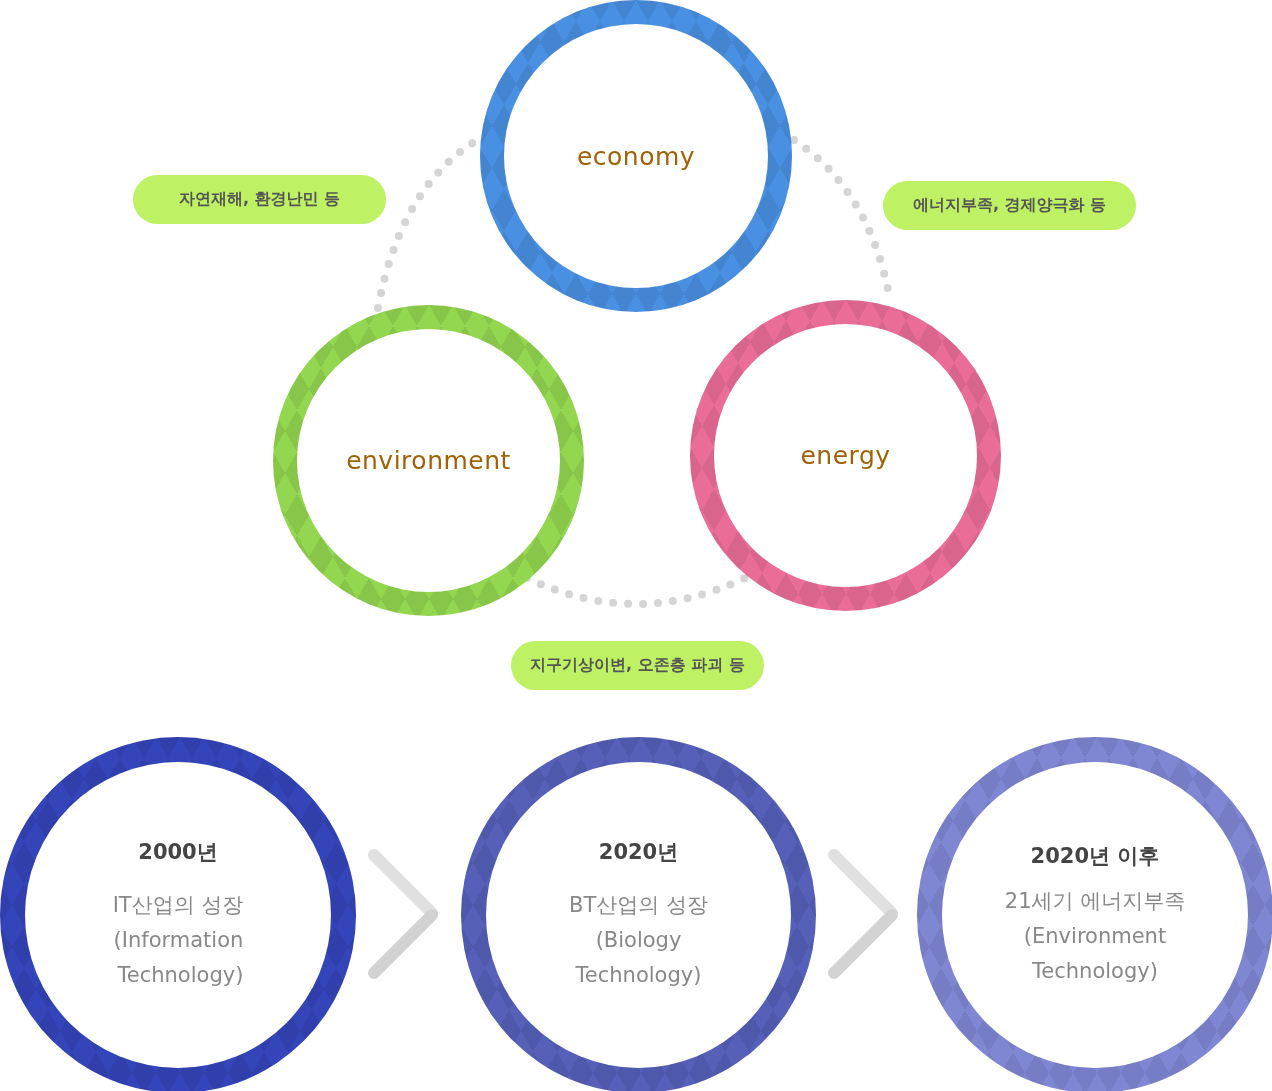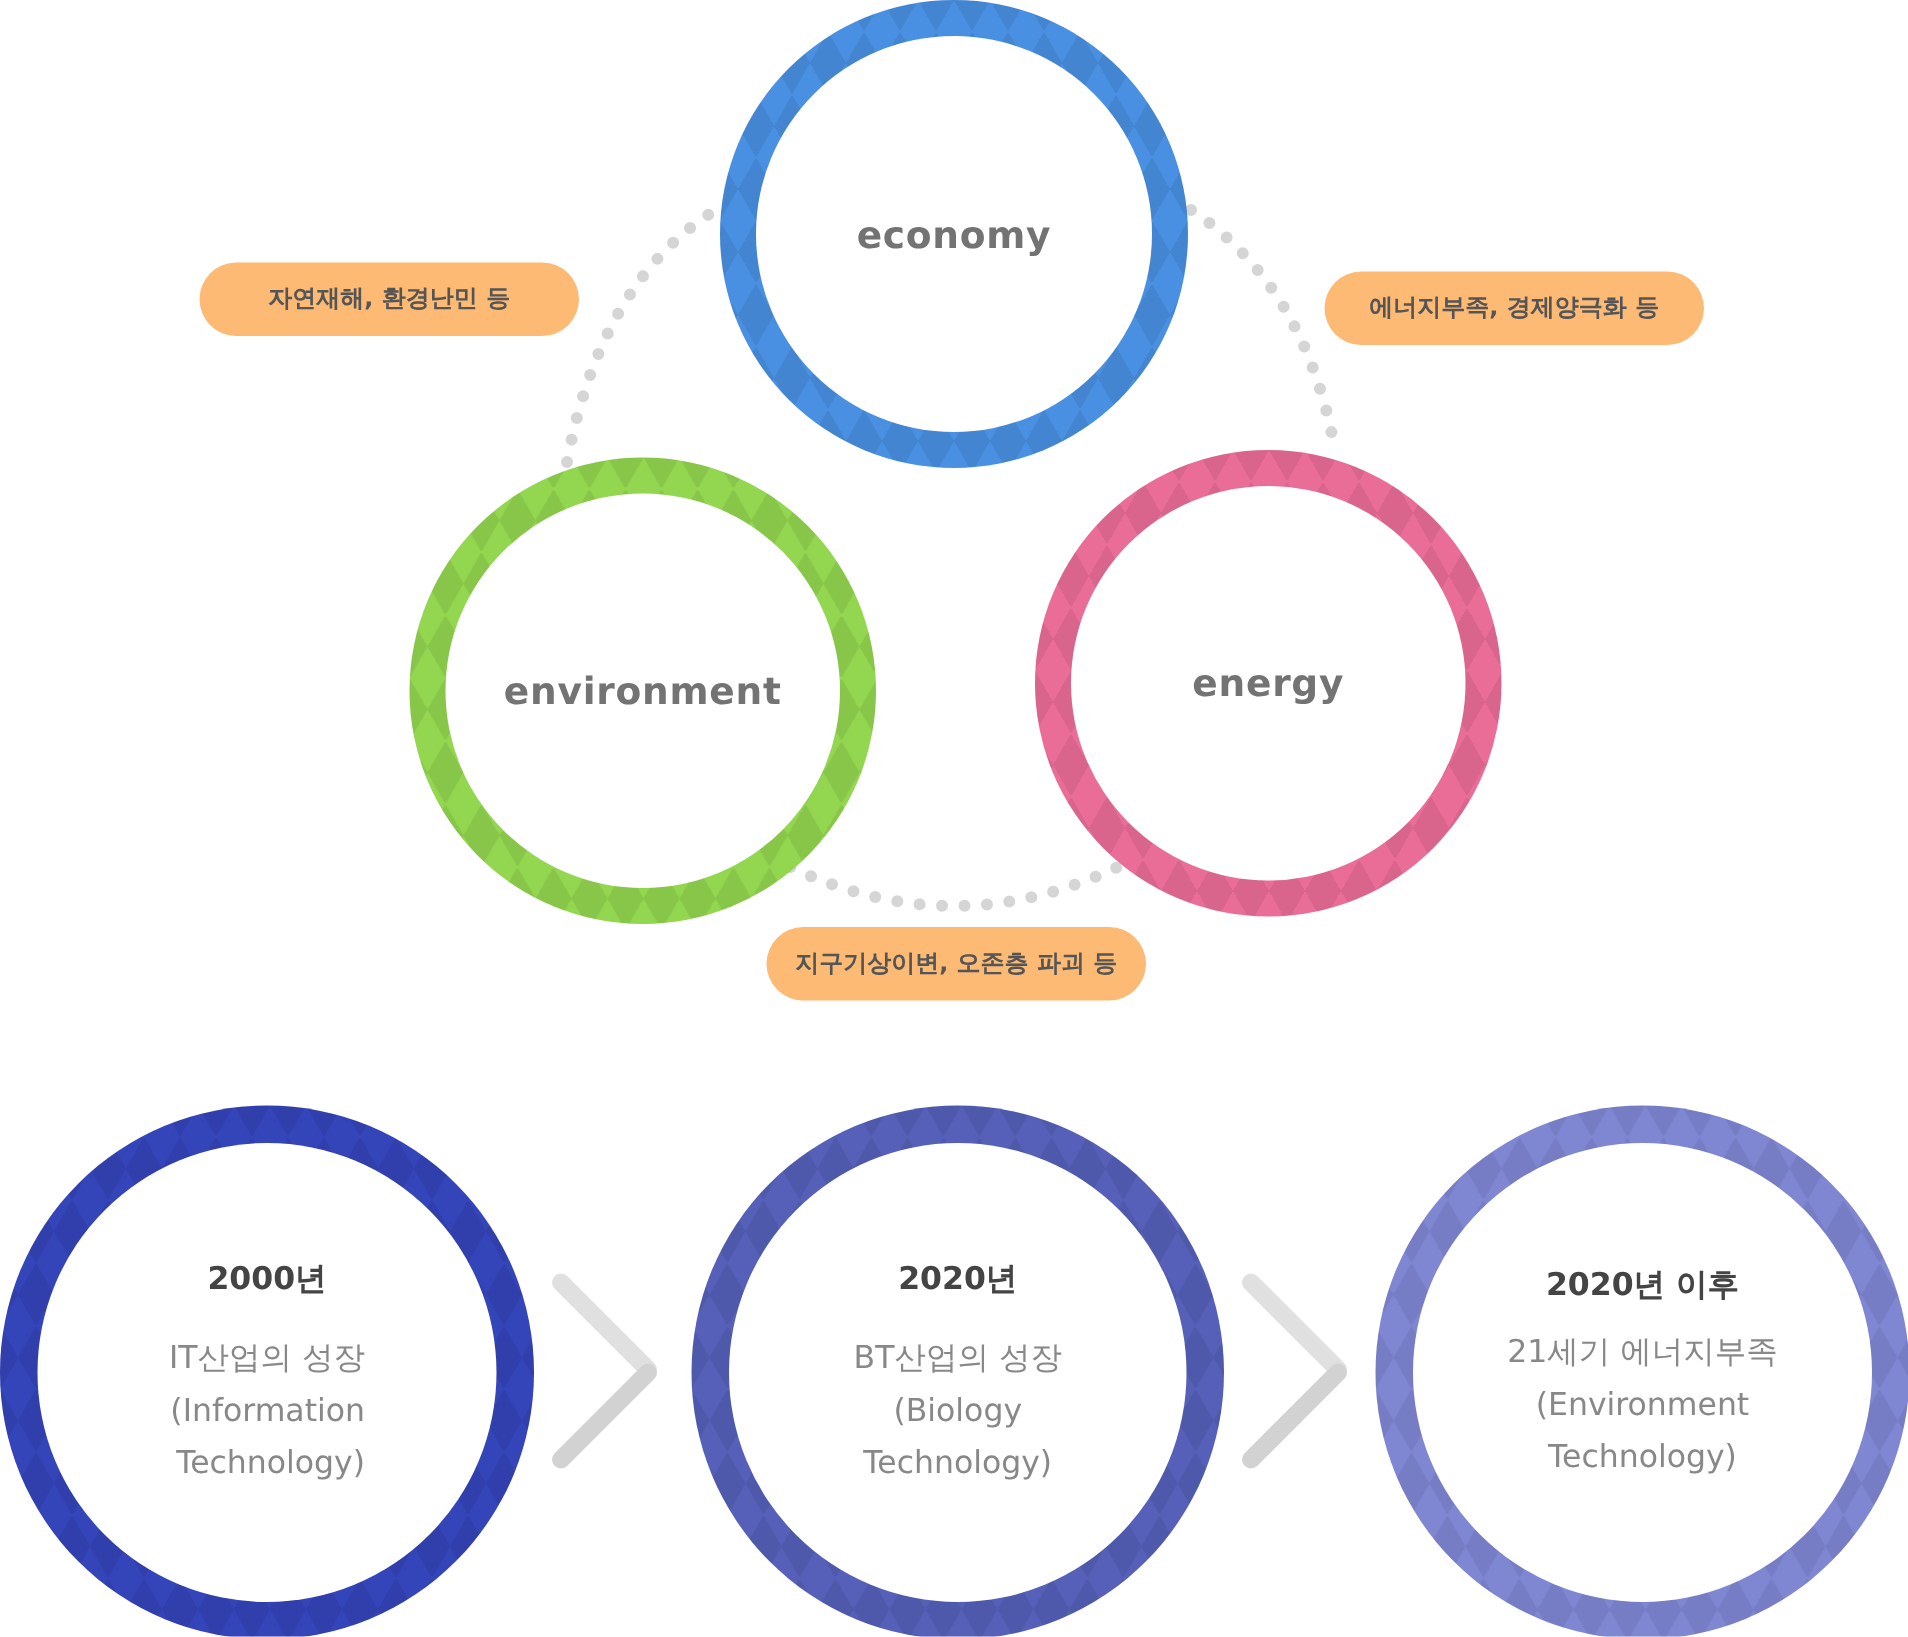--- a/index.html
+++ b/index.html
@@ -7,22 +7,22 @@
          font-family:"DejaVu Sans","Liberation Sans",sans-serif; }
   #connectors { position:absolute; left:0; top:0; width:1272px; height:1091px; }
   .ring { position:absolute; border-radius:50%; box-sizing:border-box; }
   .ring::before { content:""; position:absolute; inset:0; border-radius:50%;
      background-image:
        linear-gradient(60deg, rgba(0,0,0,0.07) 25%, transparent 25%, transparent 75%, rgba(0,0,0,0.07) 75%),
        linear-gradient(-60deg, rgba(0,0,0,0.07) 25%, transparent 25%, transparent 75%, rgba(0,0,0,0.07) 75%);
      background-size:24px 42px; }
   .ring .inner { position:absolute; border-radius:50%; background:#fff;
      display:flex; flex-direction:column; align-items:center; justify-content:center; text-align:center; }
-  .label-big { font-weight:bold; color:#737373; font-size:25px; letter-spacing:0.5px; }
-  .pill { position:absolute; height:49px; border-radius:25px; background:#fdba74;
+  .label-big { font-weight:normal; color:#a16207; font-size:25px; letter-spacing:0.5px; }
+  .pill { position:absolute; height:49px; border-radius:25px; background:#bef264;
           display:flex; align-items:center; justify-content:center;
           color:#555555; font-size:16px; font-weight:bold; }
   .year { font-weight:bold; color:#444444; font-size:21px; margin-bottom:22px; }
   .desc { color:#888888; font-size:21px; line-height:35px; }
   .chev { position:absolute; width:80px; height:140px; }
 </style>
 </head>
 <body>
 
 <svg id="connectors" xmlns="http://www.w3.org/2000/svg">
@@ -42,21 +42,21 @@
   </div>
 </div>
 <div class="ring" id="ring-energy" style="left: 690px; top: 300px; width: 311px; height: 311px; background: rgb(234, 109, 151);">
   <div class="inner" style="left:24px; top:24px; right:24px; bottom:24px;">
     <span class="label-big">energy</span>
   </div>
 </div>
 
 <div class="pill" style="left:133px; top:175px; width:253px;">자연재해, 환경난민 등</div>
 <div class="pill" style="left:883px; top:181px; width:253px;">에너지부족, 경제양극화 등</div>
-<div class="pill" style="left:511px; top:618px; width:253px;">지구기상이변, 오존층 파괴 등</div>
+<div class="pill" style="left:511px; top:641px; width:253px;">지구기상이변, 오존층 파괴 등</div>
 
 <div class="ring" id="ring-stage-0" style="left: 0px; top: 737px; width: 356px; height: 356px; background: rgb(52, 68, 185);">
   <div class="inner" style="left:25px; top:25px; right:25px; bottom:25px;text-align:right;">
     <div class="year">2000년</div>
     <div class="desc">
       <div>IT산업의 성장</div>
       <div>(Information</div>
       <div>Technology)</div>
     </div>
   </div>

